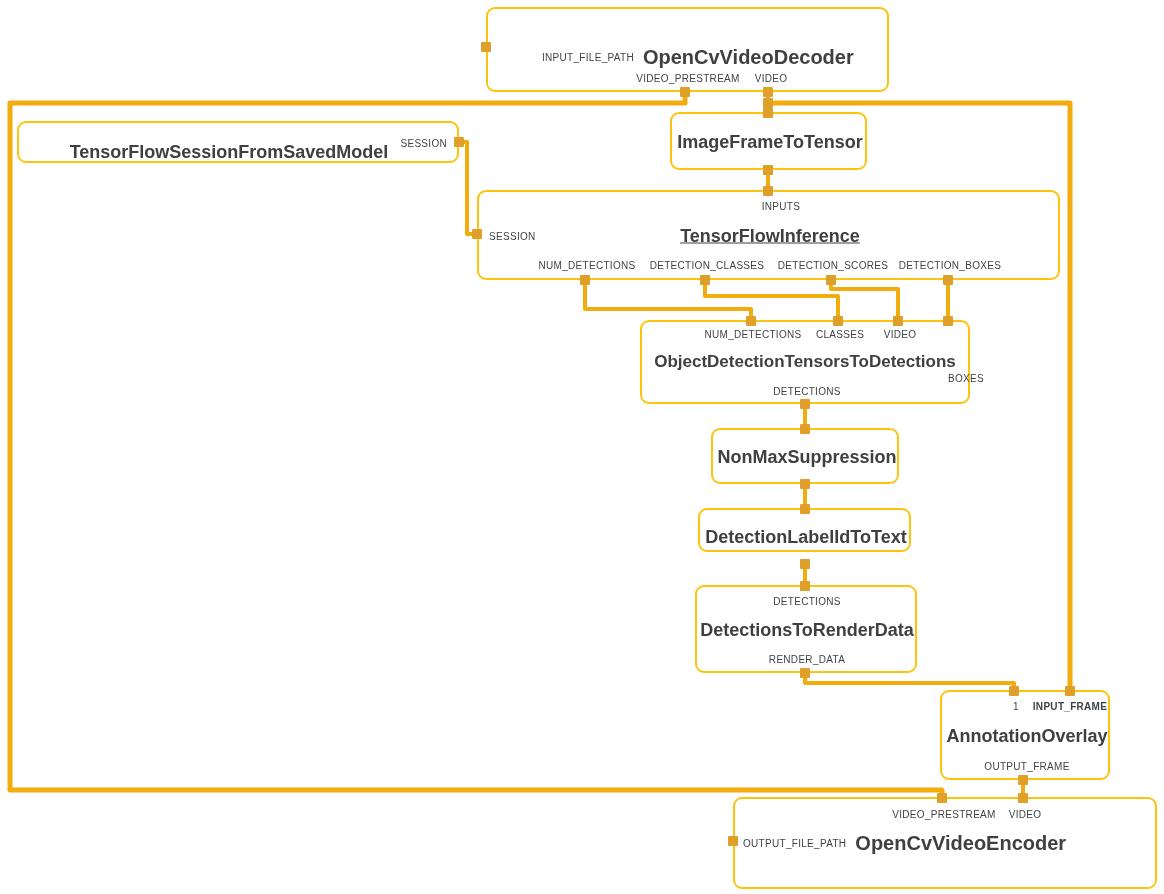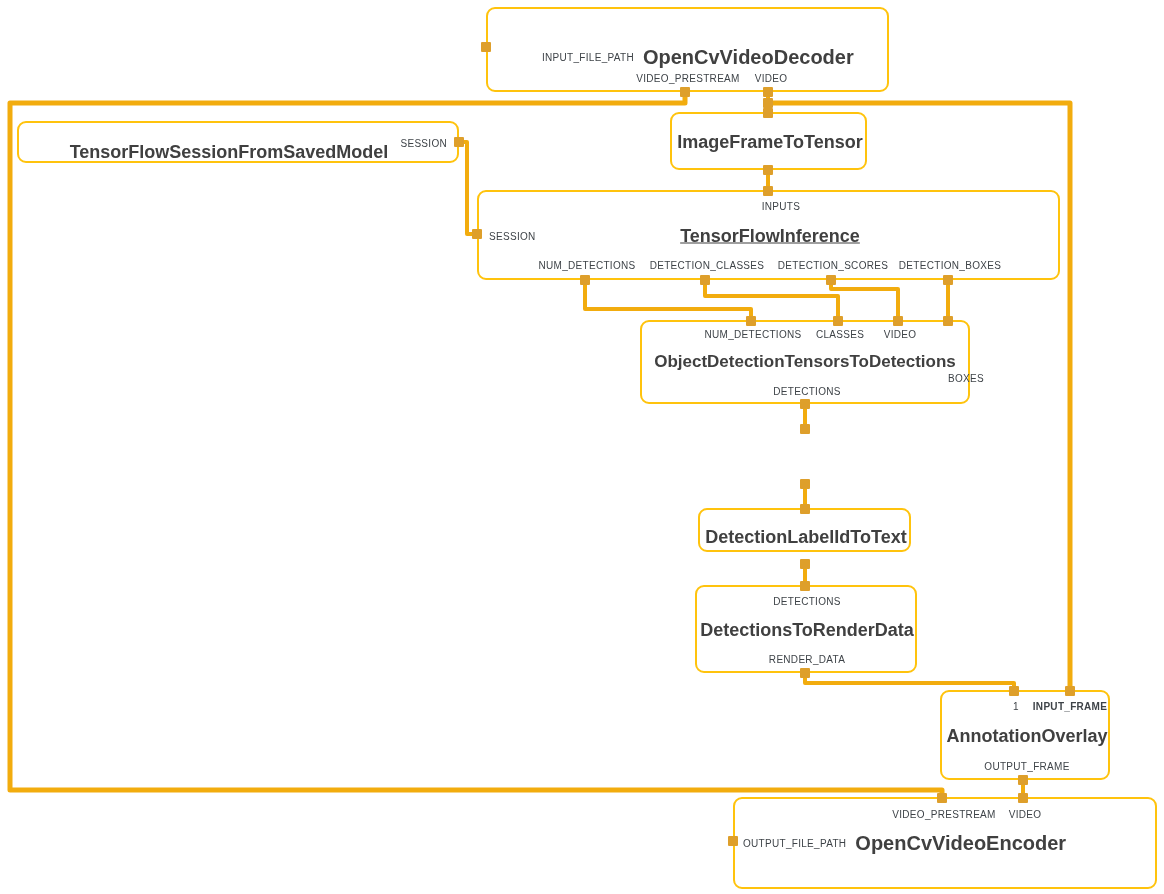--- a/index.html
+++ b/index.html
@@ -116,20 +116,23 @@
 
   <div class="node" style="left:640px;top:320px;width:330px;height:84px">
     <span class="plabel cx" style="left:111px;top:7px;">NUM_DETECTIONS</span>
     <span class="plabel cx" style="left:198px;top:7px;">CLASSES</span>
     <span class="plabel cx" style="left:258px;top:7px;">VIDEO</span>
     <span class="plabel cx" style="left:324px;top:7px;margin-top:44px;">BOXES</span>
     <span class="title title-sm cxy" style="left:163px;top:40px;">ObjectDetectionTensorsToDetections</span>
     <span class="plabel cx" style="left:165px;top:64px;">DETECTIONS</span>
   </div>
 
+  <div class="node" style="left:711px;top:428px;width:188px;height:56px">
+    <span class="title cxy" style="left:94px;top:27px;">NonMaxSuppression</span>
+  </div>
 
   <div class="node" style="left:698px;top:508px;width:213px;height:44px">
     <span class="title cxy" style="left:106px;top:27px;">DetectionLabelIdToText</span>
   </div>
 
   <div class="node" style="left:695px;top:585px;width:222px;height:88px">
     <span class="plabel cx" style="left:110px;top:9px;">DETECTIONS</span>
     <span class="title cxy" style="left:110px;top:43px;">DetectionsToRenderData</span>
     <span class="plabel cx" style="left:110px;top:67px;">RENDER_DATA</span>
   </div>

